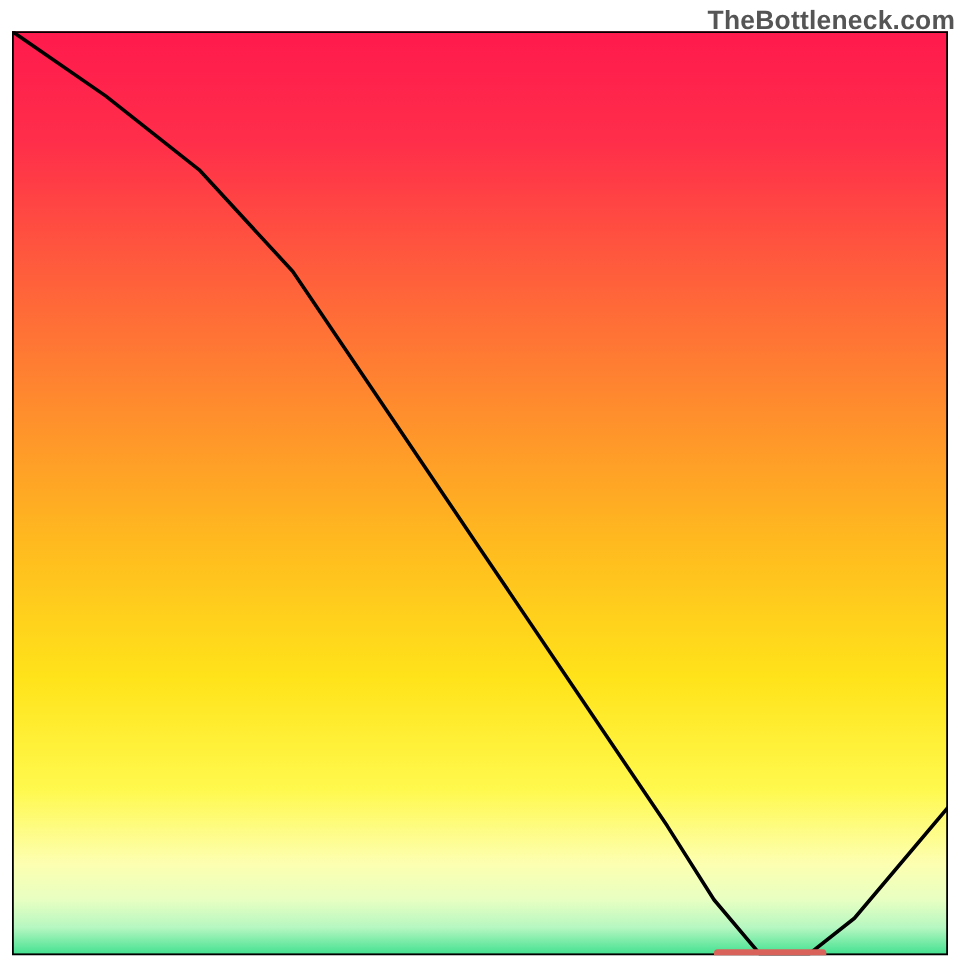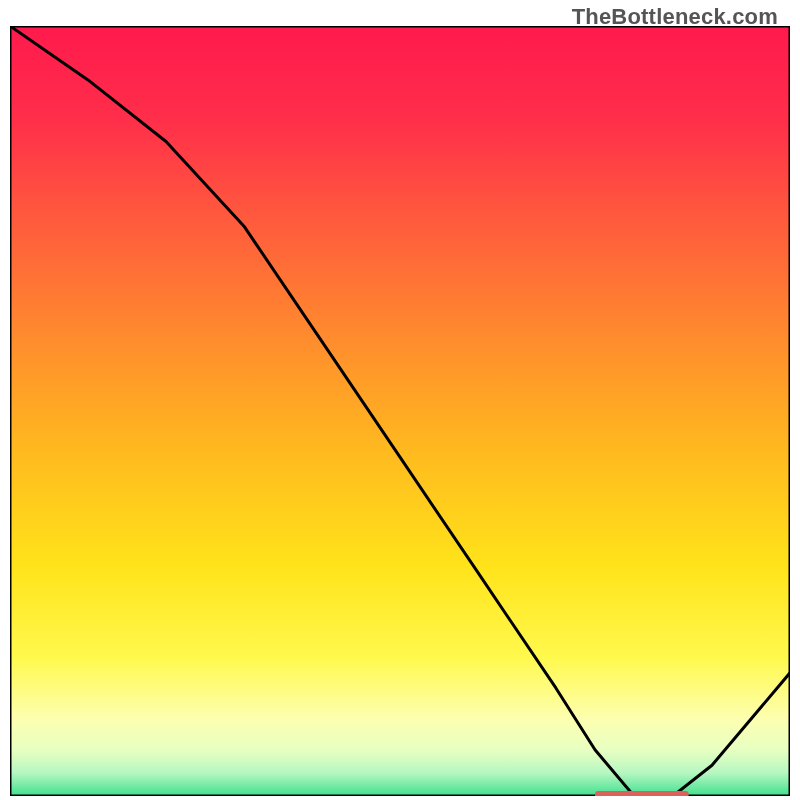--- a/index.html
+++ b/index.html
@@ -12,21 +12,21 @@
     font-family: Arial, Helvetica, sans-serif;
   }
   .chart-container {
     position: relative;
     width: 800px;
     height: 800px;
   }
   .watermark {
     position: absolute;
     top: 4px;
-    right: 22px;
+    right: 4px;
     font-size: 22px;
     font-weight: bold;
     color: #555;
     z-index: 10;
     letter-spacing: 0.2px;
   }
   svg.plot {
     position: absolute;
     top: 26px;
     left: 10px;

